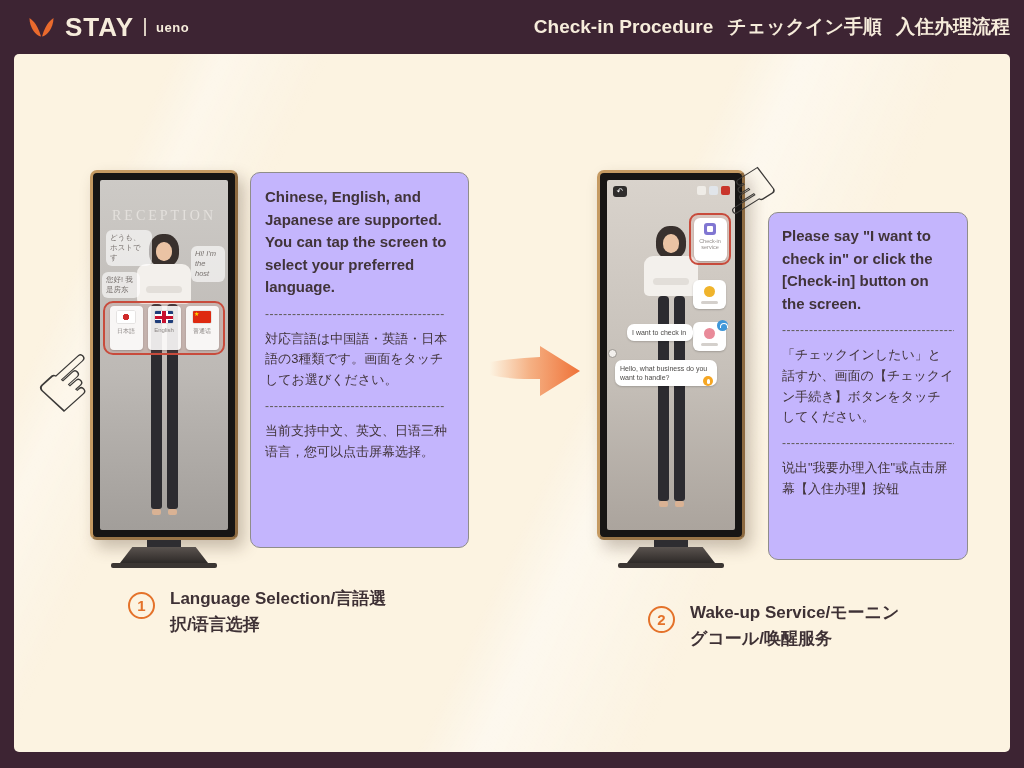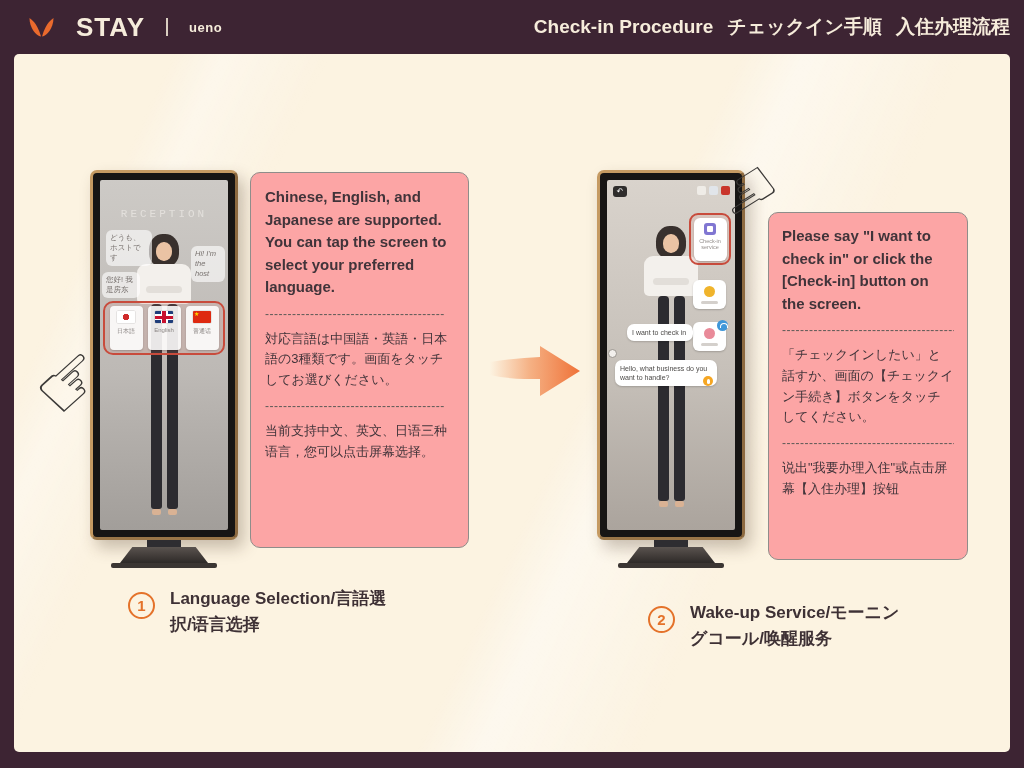--- a/index.html
+++ b/index.html
@@ -5,21 +5,21 @@
   * { margin:0; padding:0; box-sizing:border-box; }
   html,body { width:1024px; height:768px; }
   body {
     font-family:"Liberation Sans","DejaVu Sans",sans-serif;
     background:#3d2433; position:relative; overflow:hidden;
   }
 
   
   .header { position:absolute; left:0; top:0; width:1024px; height:54px; }
   .brand { position:absolute; left:28px; top:50%; transform:translateY(-50%);
-           display:flex; align-items:center; gap:21px; }
+           display:flex; align-items:center; gap:10px; }
   .tulip { width:27px; height:21px; display:block; }
   .brand-name { color:#f6ecdb; font-size:26px; font-weight:800; letter-spacing:1px; line-height:1; }
   .brand-divider { width:2px; height:18px; background:#f6ecdb; opacity:.85; }
   .brand-sub { color:#f6ecdb; font-size:13px; font-weight:700; letter-spacing:.5px; }
   .page-title { position:absolute; right:14px; top:50%; transform:translateY(-50%);
                 color:#f6ecdb; font-size:19px; font-weight:700; white-space:nowrap; }
   .page-title span { margin-left:14px; }
 
   
   .panel { position:absolute; left:14px; top:54px; width:996px; height:698px;
@@ -31,21 +31,21 @@
 
   
   .kiosk { position:absolute; width:148px; height:370px; background:#171514;
            border:3px solid #c59a62; border-right-color:#8d6a40; border-bottom-color:#9a7648;
            border-radius:7px; padding:7px; box-shadow:6px 8px 16px rgba(70,45,30,.28); }
   .kiosk-screen { position:relative; width:100%; height:100%; overflow:hidden; border-radius:2px; }
   .screen-1 { background:linear-gradient(180deg,#cdcac6 0%,#bdb9b5 55%,#a29e9a 100%); }
   .screen-2 { background:linear-gradient(180deg,#d9d3cc 0%,#c6c0b9 55%,#aba49d 100%); }
 
   .reception-title { position:absolute; top:28px; left:0; width:100%; text-align:center;
-      font-family:Liberation Mono, monospace; font-size:11px; letter-spacing:3px; color:#e3e0dc; }
+      font-family:Liberation Serif, serif; font-size:14px; letter-spacing:3px; color:#e3e0dc; }
 
   
   .avatar { position:absolute; left:50%; transform:translateX(-50%); width:60px; z-index:1; }
   .avatar .hair { position:relative; width:30px; height:33px; margin:0 auto;
                   background:#38302d; border-radius:46% 46% 42% 42%; }
   .avatar .face { position:absolute; left:7px; top:8px; width:16px; height:19px;
                   background:#eac3a4; border-radius:48%; }
   .avatar .shirt { width:54px; height:40px; margin:-3px auto 0; background:#f3f0ec;
                    border-radius:9px 9px 5px 5px; position:relative; }
   .avatar .shirt::after { content:""; position:absolute; left:9px; right:9px; top:22px; height:7px;
@@ -124,21 +124,21 @@
       border-radius:50%; background:#f2efec; border:1px solid #9a958f; }
   .chat-bot { position:absolute; z-index:3; left:8px; top:180px; width:102px; background:#fff;
       border-radius:7px; padding:4px 5px; font-size:7px; color:#4c4a48; line-height:1.3;
       box-shadow:0 1px 2px rgba(0,0,0,.18); }
   .mic-icon { position:absolute; z-index:4; left:96px; top:196px; width:10px; height:10px;
       border-radius:50%; background:#f5a623; }
   .mic-icon::after { content:""; position:absolute; left:3.5px; top:2.5px; width:3px; height:5px;
       background:#fff; border-radius:2px; }
 
   
-  .callout { position:absolute; background:#fca5a5; border:1.5px solid #8f8d8a; border-radius:10px;
+  .callout { position:absolute; background:#c4b5fd; border:1.5px solid #8f8d8a; border-radius:10px;
              padding:13px 14px; color:#41343a; }
   .callout .en { font-size:15px; font-weight:600; line-height:1.5; }
   .dash-line { font-size:12px; color:#5d5a57; letter-spacing:.5px; white-space:nowrap;
                overflow:hidden; width:100%; margin:8px 0; }
   .callout .jp, .callout .zh { font-size:13px; line-height:1.6; }
 
   
   .step-arrow { position:absolute; left:476px; top:291px; width:92px; height:52px; }
 
   

